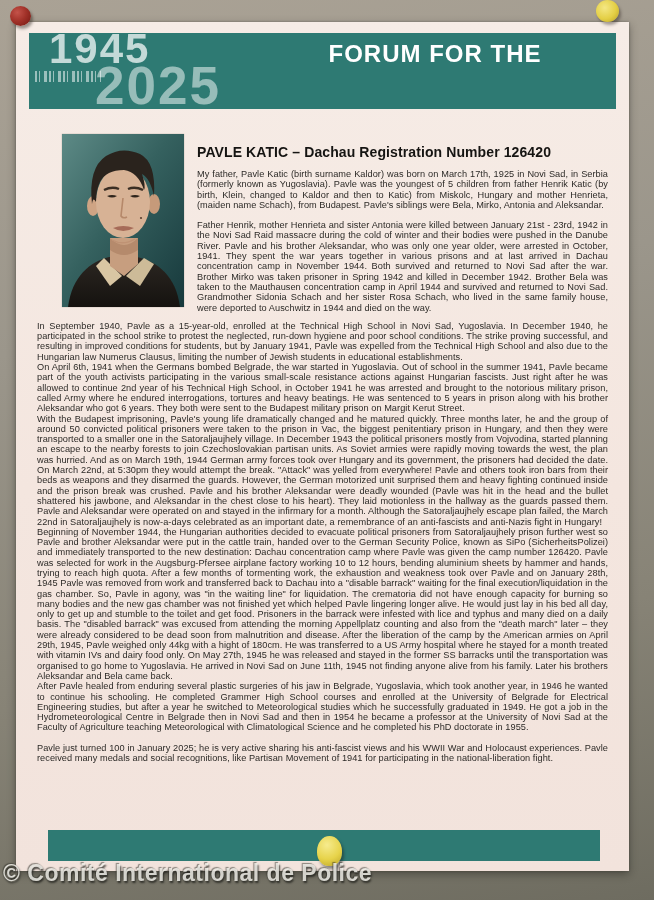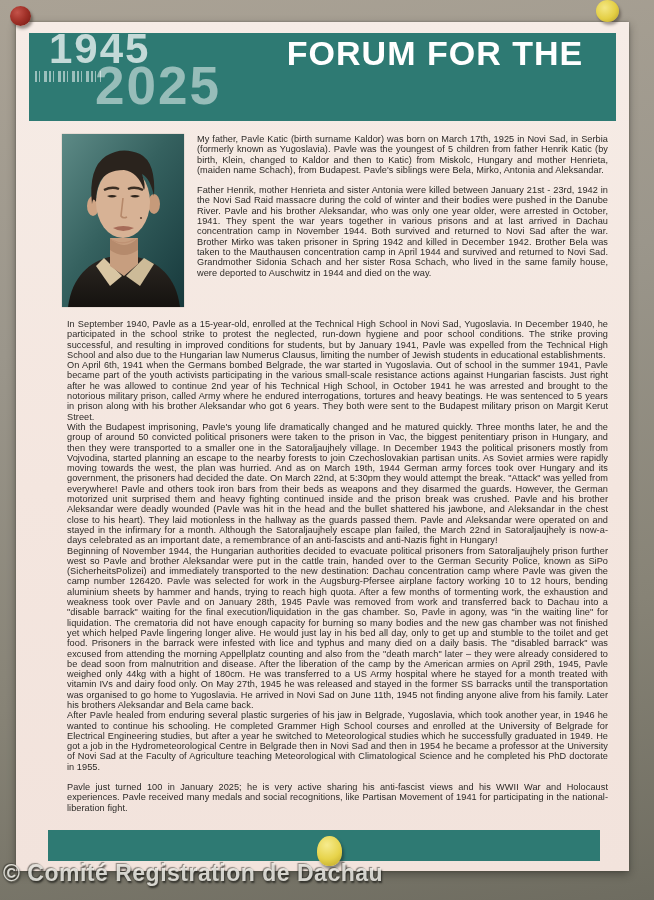--- a/index.html
+++ b/index.html
@@ -12,21 +12,21 @@
 
   
   .poster {
     position: absolute; left: 16px; top: 22px; width: 613px; height: 849px;
     background: linear-gradient(180deg, #f6ece6 0%, #f4e6df 55%, #f2e3dc 100%);
     box-shadow: 0 3px 8px rgba(30,30,25,0.45), 0 0 2px rgba(60,55,50,0.4);
   }
 
   
   .banner {
-    position: absolute; left: 13px; right: 13px; top: 11px; height: 88px;
+    position: absolute; left: 13px; right: 13px; top: 11px; height: 76px;
     background: #2e7a73; overflow: hidden;
   }
   .year-top {
     position: absolute; left: 20px; top: -8px;
     font-size: 42px; font-weight: bold; letter-spacing: 2px;
     color: rgba(255,255,255,0.72);
   }
   .year-bottom {
     position: absolute; left: 66px; top: 22px;
     font-size: 53px; font-weight: bold; letter-spacing: 2px;
@@ -36,41 +36,41 @@
     position: absolute; left: 6px; top: 38px; width: 66px; height: 11px;
     background: repeating-linear-gradient(90deg,
       rgba(255,255,255,0.65) 0 2px, transparent 2px 4px,
       rgba(255,255,255,0.65) 4px 5px, transparent 5px 9px,
       rgba(255,255,255,0.65) 9px 12px, transparent 12px 14px);
     opacity: 0.8;
   }
   .banner-title {
     position: absolute; right: 16px; top: 3px; width: 330px;
     text-align: center; color: #ffffff; font-weight: bold;
-    font-size: 34px; line-height: 35px; letter-spacing: 1px;
+    font-size: 24px; line-height: 35px; letter-spacing: 1px;
   }
 
   
   .content { position: absolute; left: 21px; right: 21px; top: 103px; }
   .photo {
     float: left; width: 122px; height: 173px;
     margin: 9px 13px 4px 25px;
     box-shadow: 0 0 1px rgba(100,90,85,0.6);
   }
   .doc-title {
     font-size: 14px; font-weight: bold; color: #151412;
     padding-top: 19px; letter-spacing: 0.1px;
   }
   .para {
     font-size: 9.2px; line-height: 10.3px; text-align: justify;
     color: #2c2a27; letter-spacing: 0.05px;
   }
   .para.p1 { margin-top: 9px; }
   .para.p2 { margin-top: 10px; }
-  .body-block { clear: both; padding-top: 8px; margin-left: 30px; }
+  .body-block { clear: both; padding-top: 8px; }
   .para.last { margin-top: 10px; }
 
   
   .bottom-bar {
     position: absolute; left: 32px; right: 29px; bottom: 10px; height: 31px;
     background: #2e7a73;
   }
 
   
   .pin { position: absolute; border-radius: 50%; }
@@ -153,33 +153,34 @@
 
       <path d="M61,64 L59,82 Q61,85 65,83" stroke="#b5886a" stroke-width="1.6" fill="none"></path>
 
       <path d="M51,94 Q61,90 72,94 Q61,100 51,94 Z" fill="#a66b58"></path>
 
       <path d="M50,106 Q61,112 73,105" stroke="#bf9274" stroke-width="1.4" fill="none"></path>
 
       <circle cx="79" cy="84" r="1.1" fill="#5a402f"></circle>
     </svg>
 
+    <div class="doc-title">PAVLE KATIC – Dachau Registration Number 126420</div>
     <p class="para p1">My father, Pavle Katic (birth surname Kaldor) was born on March 17th, 1925 in Novi Sad, in Serbia (formerly known as Yugoslavia). Pavle was the youngest of 5 children from father Henrik Katic (by birth, Klein, changed to Kaldor and then to Katic) from Miskolc, Hungary and mother Henrieta, (maiden name Schach), from Budapest. Pavle's siblings were Bela, Mirko, Antonia and Aleksandar.</p>
     <p class="para p2">Father Henrik, mother Henrieta and sister Antonia were killed between January 21st - 23rd, 1942 in the Novi Sad Raid massacre during the cold of winter and their bodies were pushed in the Danube River. Pavle and his brother Aleksandar, who was only one year older, were arrested in October, 1941. They spent the war years together in various prisons and at last arrived in Dachau concentration camp in November 1944. Both survived and returned to Novi Sad after the war. Brother Mirko was taken prisoner in Spring 1942 and killed in December 1942. Brother Bela was taken to the Mauthausen concentration camp in April 1944 and survived and returned to Novi Sad. Grandmother Sidonia Schach and her sister Rosa Schach, who lived in the same family house, were deported to Auschwitz in 1944 and died on the way.</p>
 
     <div class="body-block">
       <p class="para">In September 1940, Pavle as a 15-year-old, enrolled at the Technical High School in Novi Sad, Yugoslavia. In December 1940, he participated in the school strike to protest the neglected, run-down hygiene and poor school conditions. The strike proving successful, and resulting in improved conditions for students, but by January 1941, Pavle was expelled from the Technical High School and also due to the Hungarian law Numerus Clausus, limiting the number of Jewish students in educational establishments.</p>
       <p class="para">On April 6th, 1941 when the Germans bombed Belgrade, the war started in Yugoslavia. Out of school in the summer 1941, Pavle became part of the youth activists participating in the various small-scale resistance actions against Hungarian fascists. Just right after he was allowed to continue 2nd year of his Technical High School, in October 1941 he was arrested and brought to the notorious military prison, called Army where he endured interrogations, tortures and heavy beatings. He was sentenced to 5 years in prison along with his brother Aleksandar who got 6 years. They both were sent to the Budapest military prison on Margit Kerut Street.</p>
       <p class="para">With the Budapest imprisoning, Pavle's young life dramatically changed and he matured quickly. Three months later, he and the group of around 50 convicted political prisoners were taken to the prison in Vac, the biggest penitentiary prison in Hungary, and then they were transported to a smaller one in the Satoraljaujhely village. In December 1943 the political prisoners mostly from Vojvodina, started planning an escape to the nearby forests to join Czechoslovakian partisan units. As Soviet armies were rapidly moving towards the west, the plan was hurried. And as on March 19th, 1944 German army forces took over Hungary and its government, the prisoners had decided the date. On March 22nd, at 5:30pm they would attempt the break.  "Attack" was yelled from everywhere! Pavle and others took iron bars from their beds as weapons and they disarmed the guards. However, the German motorized unit surprised them and heavy fighting continued inside and the prison break was crushed. Pavle and his brother Aleksandar were deadly wounded (Pavle was hit in the head and the bullet shattered his jawbone, and Aleksandar in the chest close to his heart). They laid motionless in the hallway as the guards passed them. Pavle and Aleksandar were operated on and stayed in the infirmary for a month. Although the Satoraljaujhely escape plan failed, the March 22nd in Satoraljaujhely is now-a-days celebrated as an important date, a remembrance of an anti-fascists and anti-Nazis fight in Hungary!</p>
       <p class="para">Beginning of November 1944, the Hungarian authorities decided to evacuate political prisoners from Satoraljaujhely prison further west so Pavle and brother Aleksandar were put in the cattle train, handed over to the German Security Police, known as SiPo (SicherheitsPolizei) and immediately transported to the new destination: Dachau concentration camp where Pavle was given the camp number 126420. Pavle was selected for work in the Augsburg-Pfersee airplane factory working 10 to 12 hours, bending aluminium sheets by hammer and hands, trying to reach high quota. After a few months of tormenting work, the exhaustion and weakness took over Pavle and on January 28th, 1945 Pavle was removed from work and transferred back to Dachau into a "disable barrack" waiting for the final execution/liquidation in the gas chamber. So, Pavle in agony, was "in the waiting line" for liquidation. The crematoria did not have enough capacity for burning so many bodies and the new gas chamber was not finished yet which helped Pavle lingering longer alive. He would just lay in his bed all day, only to get up and stumble to the toilet and get food. Prisoners in the barrack were infested with lice and typhus and many died on a daily basis. The "disabled barrack" was excused from attending the morning Appellplatz counting and also from the "death march" later – they were already considered to be dead soon from malnutrition and disease. After the liberation of the camp by the American armies on April 29th, 1945, Pavle weighed only 44kg with a hight of 180cm. He was transferred to a US Army hospital where he stayed for a month treated with vitamin IVs and dairy food only.  On May 27th, 1945 he was released and stayed in the former SS barracks until the transportation was organised to go home to Yugoslavia. He arrived in Novi Sad on June 11th, 1945 not finding anyone alive from his family. Later his brothers Aleksandar and Bela came back.</p>
       <p class="para">After Pavle healed from enduring several plastic surgeries of his jaw in Belgrade, Yugoslavia, which took another year, in 1946 he wanted to continue his schooling. He completed Grammer High School courses and enrolled at the University of Belgrade for Electrical Engineering studies, but after a year he switched to Meteorological studies which he successfully graduated in 1949. He got a job in the Hydrometeorological Centre in Belgrade then in Novi Sad and then in 1954 he became a professor at the University of Novi Sad at the Faculty of Agriculture teaching Meteorological with Climatological Science and he completed his PhD doctorate in 1955.</p>
       <p class="para last">Pavle just turned 100 in January 2025; he is very active sharing his anti-fascist views and his WWII War and Holocaust experiences. Pavle received many medals and social recognitions, like Partisan Movement of 1941 for participating in the national-liberation fight.</p>
     </div>
   </div>
 
   <div class="bottom-bar"></div>
 </div>
 
 <div class="pin pin-red"></div>
 <div class="pin pin-yellow-tr"></div>
 <div class="pin pin-yellow-bottom"></div>
 
-<div class="watermark">© Comité Registration de Dachau</div>
+<div class="watermark">© Comité International de Police</div>
 
 </body></html>

